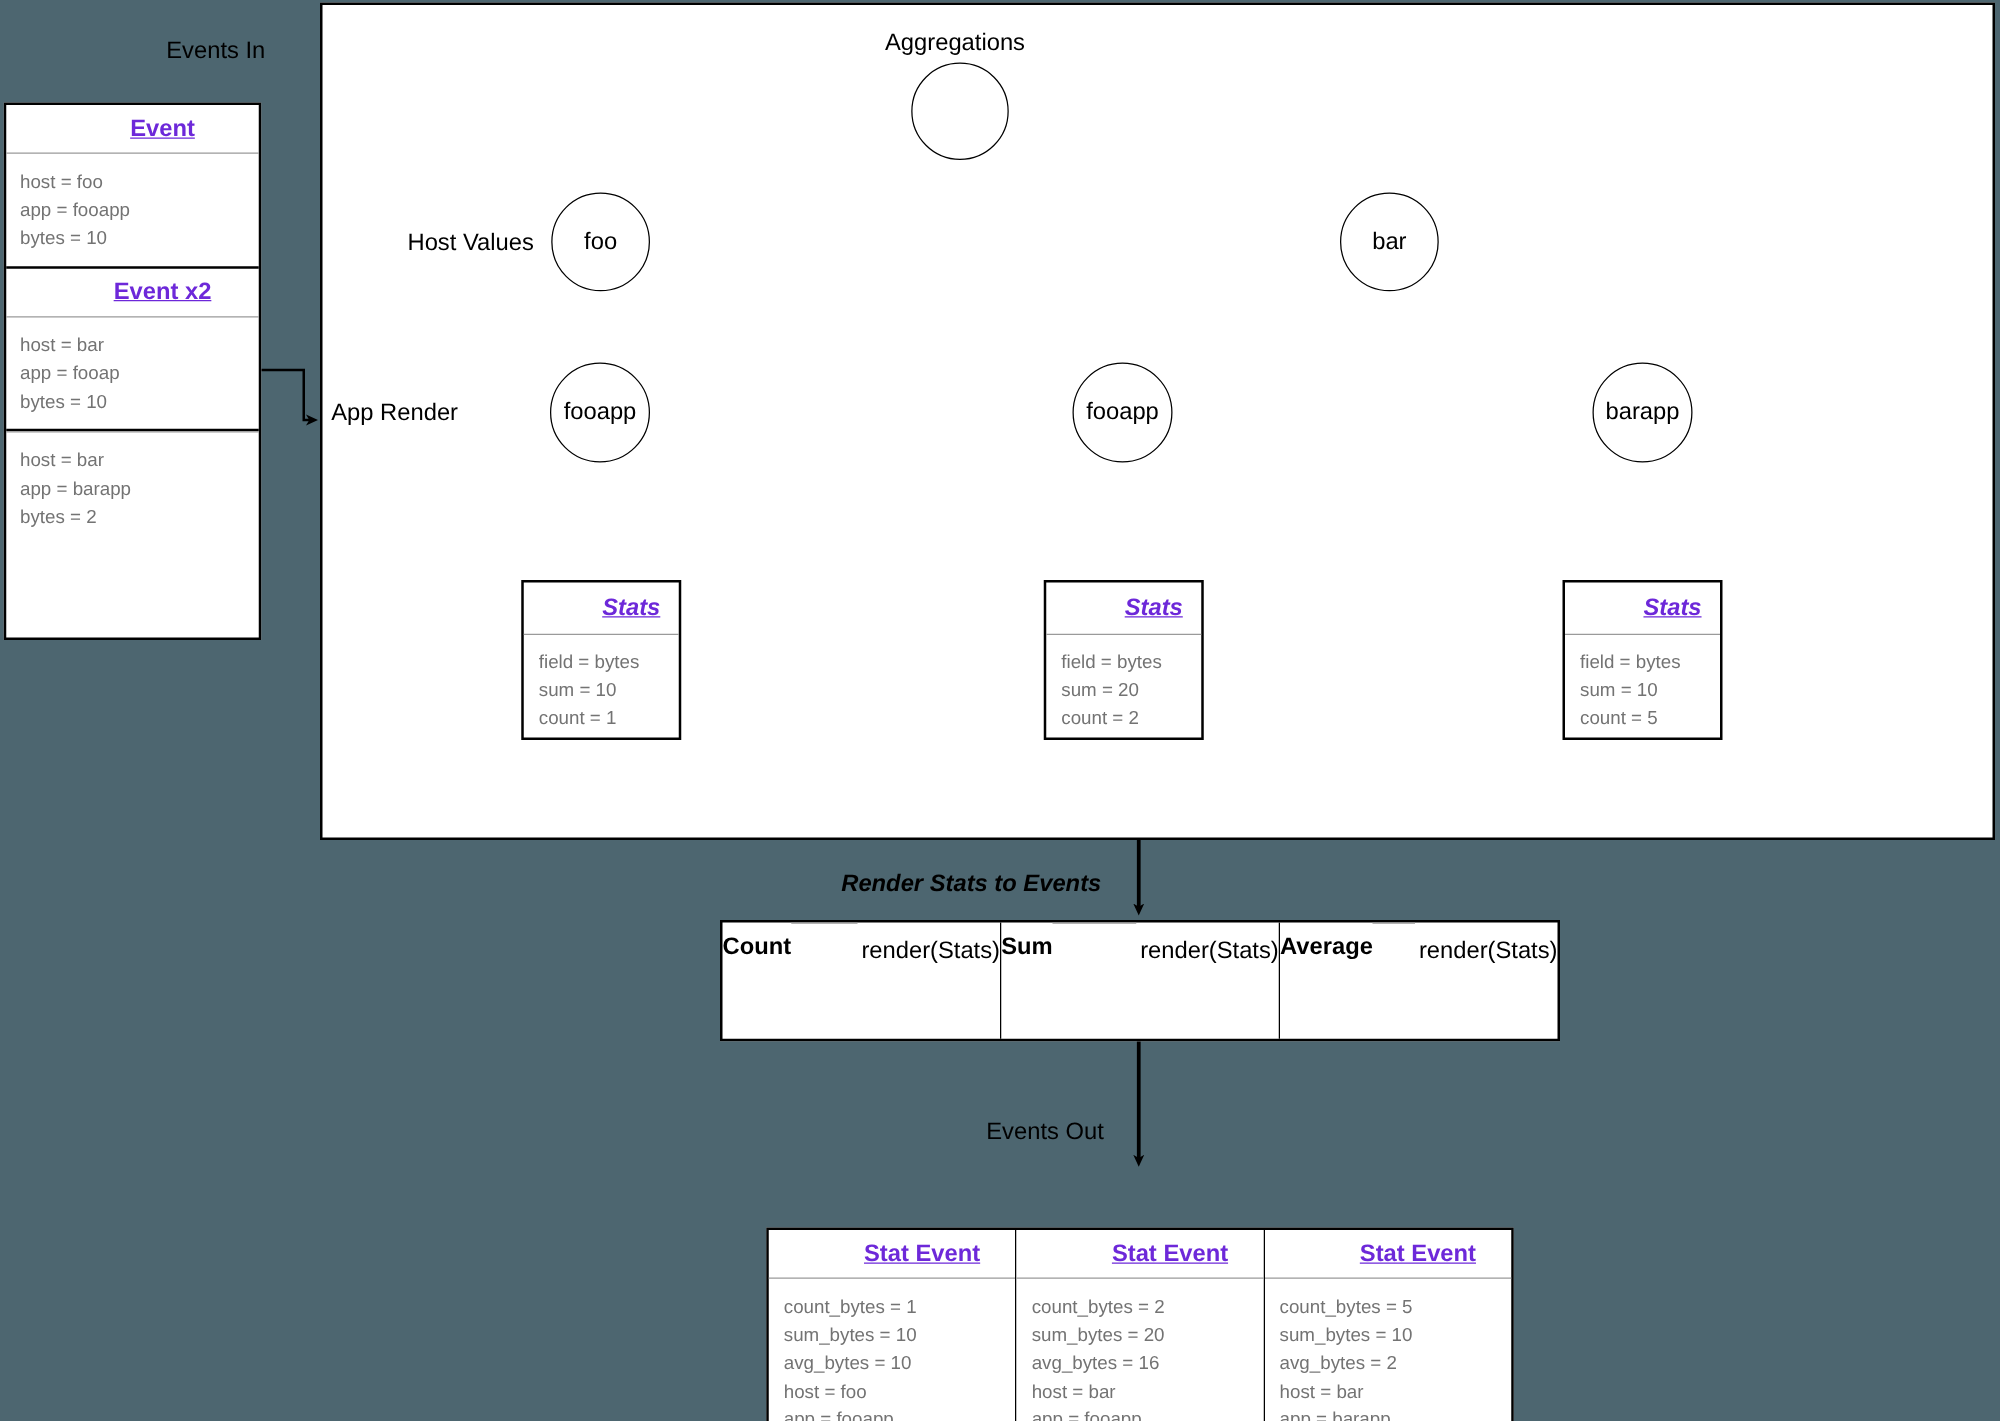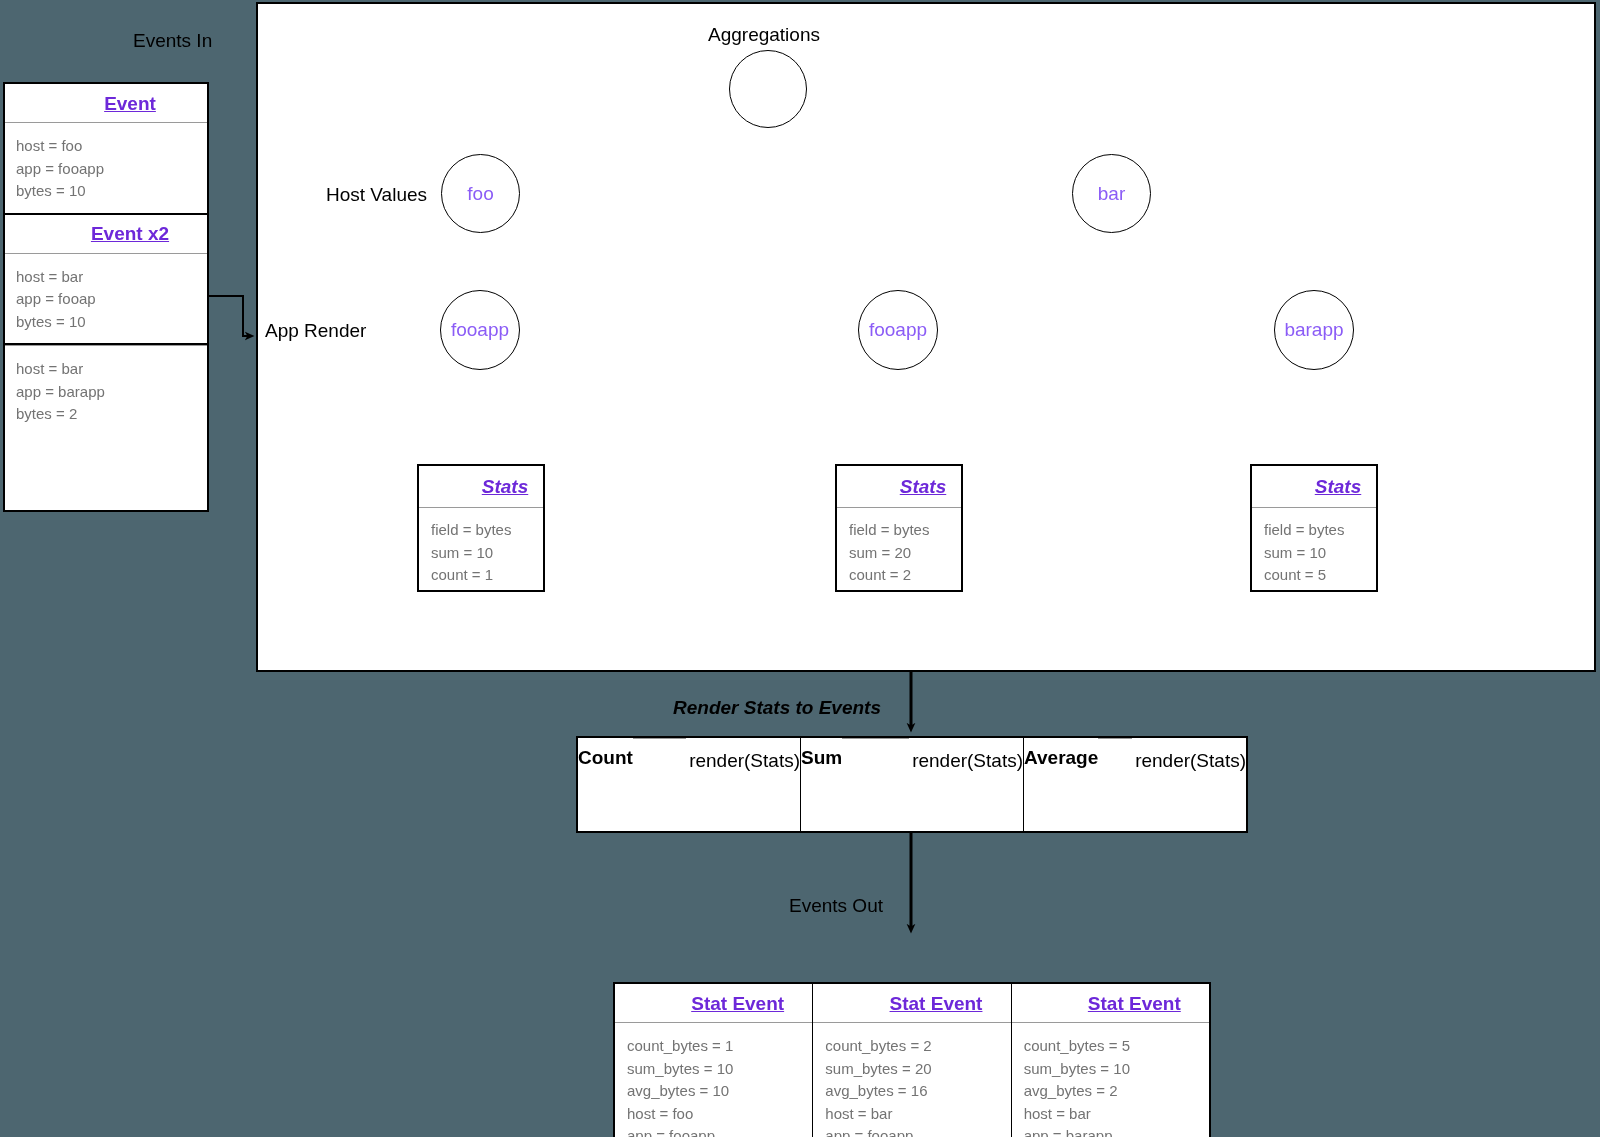--- a/index.html
+++ b/index.html
@@ -94,21 +94,21 @@
   
   .node {
     position: absolute;
     border: 1.6px solid #000;
     background: #fff;
     border-radius: 50%;
     display: flex;
     align-items: center;
     justify-content: center;
     font-size: 19px;
-    color: #8b5cf6;
+    color: #000000;
     box-sizing: border-box;
   }
   
   .stats-card { width: 128px; height: 128px; }
   .stats-card .card-title { padding-top: 11px; font-style: italic; }
   .stats-card .hsep { margin-top: 11px; }
   .stats-card .card-body { padding: 11px 0 0 12px; }
   
   #render-table {
     left: 576px;

